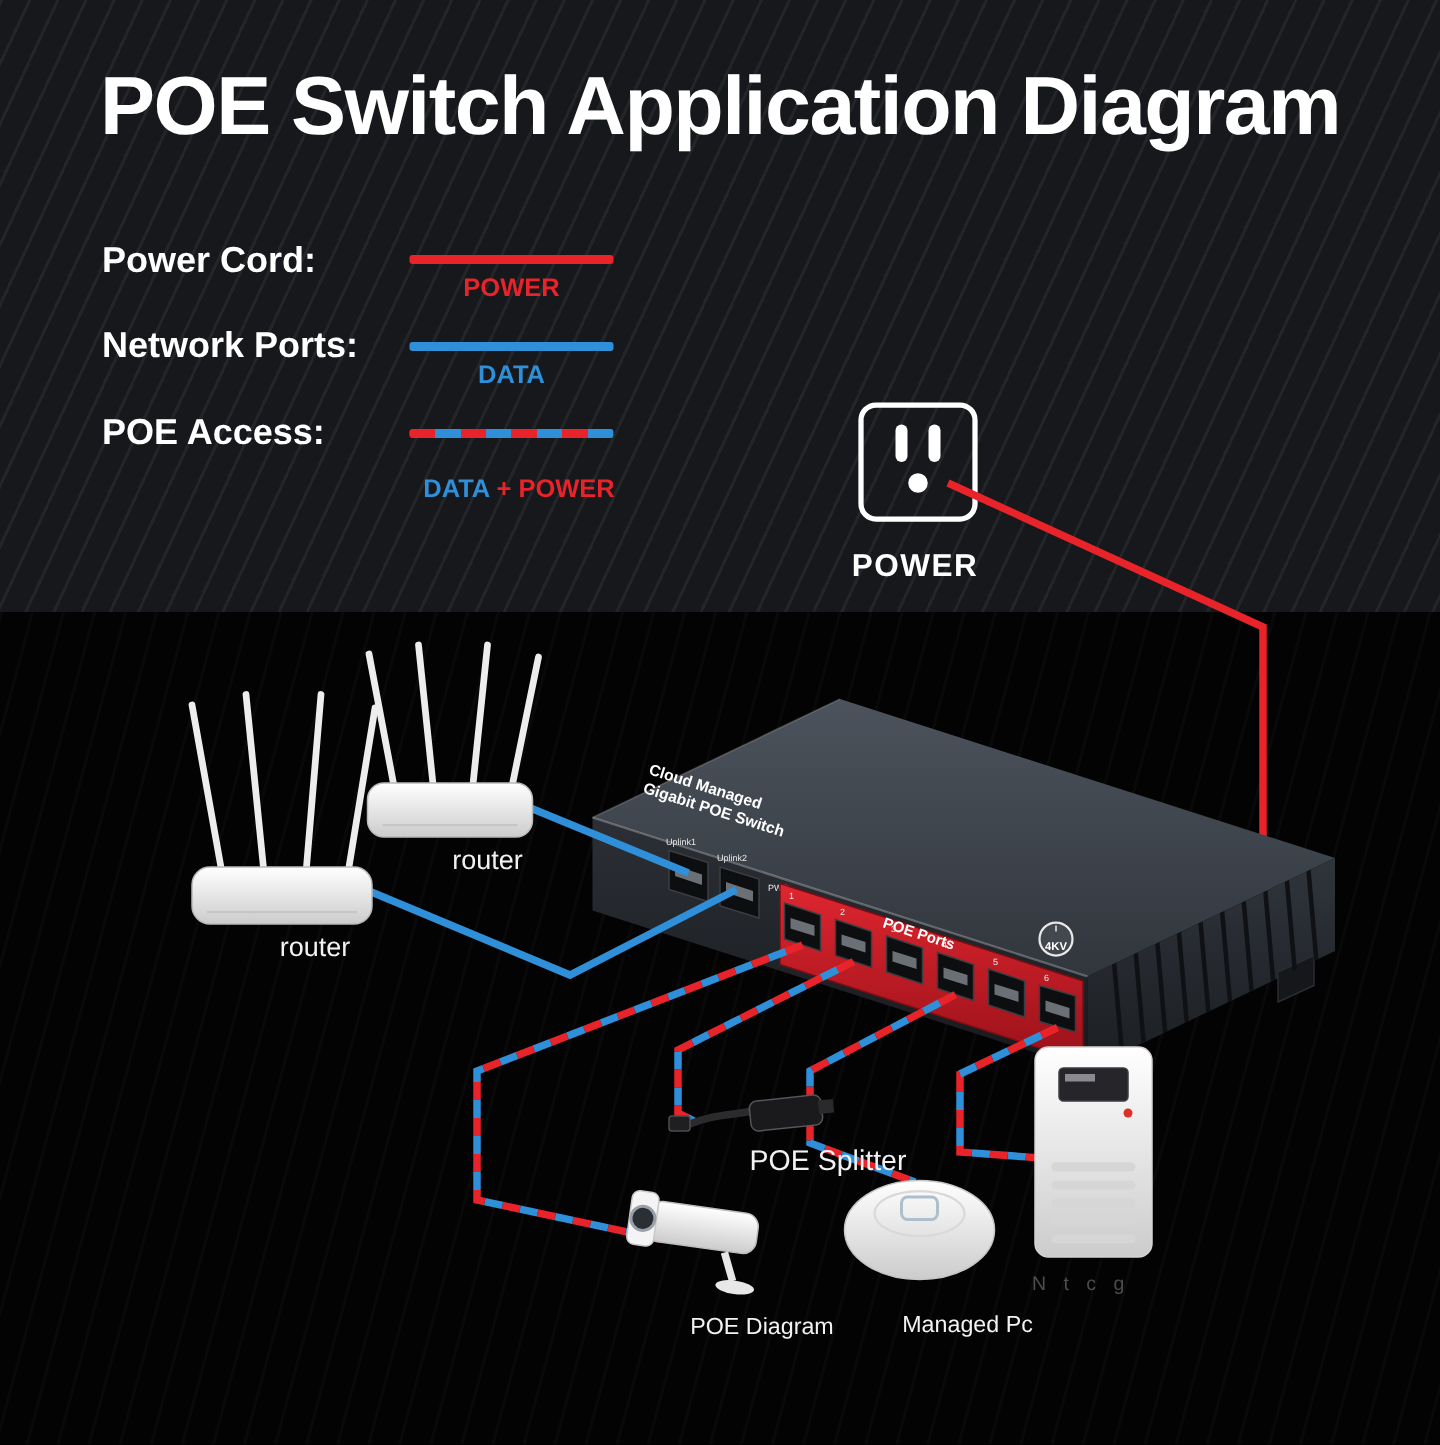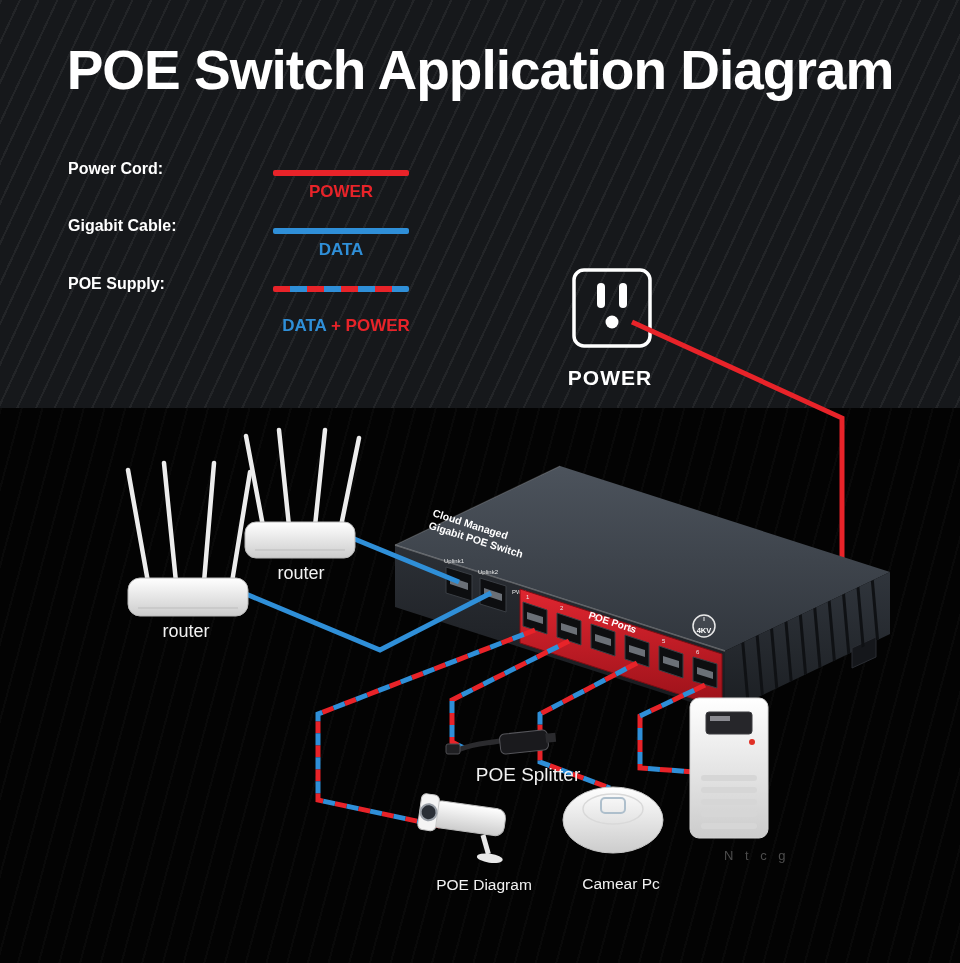--- a/index.html
+++ b/index.html
@@ -12,21 +12,21 @@
     background-image:repeating-linear-gradient(115deg, rgba(255,255,255,0.055) 0 2px, transparent 2px 17px);
   }
   .bg-bottom { position:absolute; left:0; top:408px; width:100%; height:555px;
     background-color:#030303;
     background-image:repeating-linear-gradient(105deg, rgba(255,255,255,0.022) 0 2px, transparent 2px 20px);
   }
 
   .title { position:absolute; top:38px; left:0; width:100%; text-align:center;
     color:#ffffff; font-size:55px; font-weight:bold; letter-spacing:-1px; }
 
-  .legend-label { position:absolute; color:#ffffff; font-size:16px; font-weight:bold; white-space:nowrap; }
+  .legend-label { position:absolute; color:#ffffff; font-size:24px; font-weight:bold; white-space:nowrap; }
   #lg-label-1 { left:68px; top:160px; }
   #lg-label-2 { left:68px; top:217px; }
   #lg-label-3 { left:68px; top:275px; }
 
   .lline { position:absolute; width:136px; height:6px; border-radius:2px; }
   #lg-line-1 { left:273px; top:170px; background:#e82329; }
   #lg-line-2 { left:273px; top:228px; background:#2f8fd8; }
   #lg-line-3 { left:273px; top:286px;
     background:repeating-linear-gradient(90deg, #e82329 0 17px, #2f8fd8 17px 34px); }
 
@@ -36,29 +36,29 @@
   #lg-cap-3 { left:266px; top:316px; width:160px; }
   .cap-blue { color:#2f8fd8; }
   .cap-red  { color:#e82329; }
 
   .outlet { position:absolute; left:570px; top:266px; }
   .outlet-label { position:absolute; left:562px; top:366px; width:96px; text-align:center;
     color:#ffffff; font-size:21px; font-weight:bold; letter-spacing:1px; }
 
   .diagram { position:absolute; left:0; top:0; }
 
-  .dlabel { position:absolute; transform:translateX(-50%); color:#f2f2f2; white-space:nowrap; }
+  .dlabel { position:absolute; transform:translateX(-50%); color:#f2f2f2; white-space:nowrap;margin-left:24px; }
   #lbl-router-upper { left:301px; top:563px; font-size:18px; }
   #lbl-router-lower { left:186px; top:621px; font-size:18px; }
   #lbl-splitter     { left:528px; top:764px; font-size:19px; }
   #lbl-camera       { left:484px; top:876px; font-size:15.5px; }
   #lbl-ap           { left:621px; top:875px; font-size:15.5px; }
 
   .watermark { position:absolute; left:688px; top:848px; color:rgba(150,150,150,0.5);
-    font-size:13px; letter-spacing:4px;margin-left:36px; }
+    font-size:13px; letter-spacing:4px; }
 
   
   .wire-red  { fill:none; stroke:#e82329; stroke-width:5; }
   .wire-blue { fill:none; stroke:#2f8fd8; stroke-width:5; }
   .wA { fill:none; stroke:#e82329; stroke-width:5; stroke-dasharray:12 12; }
   .wB { fill:none; stroke:#2f8fd8; stroke-width:5; stroke-dasharray:12 12; stroke-dashoffset:-12; }
   .port { fill:#0d0e10; stroke:#3a3e44; stroke-width:1; }
   .port-inner { fill:#6b7077; }
   .tiny { fill:#e9e9e9; font-size:6px; font-family:"Liberation Sans", sans-serif; }
   .brand { fill:#ffffff; font-size:10.5px; font-weight:bold; font-family:"Liberation Sans", sans-serif; }
@@ -69,25 +69,25 @@
 <div class="page">
   <div class="bg-top"></div>
   <div class="bg-bottom"></div>
 
   <h1 class="title">POE Switch Application Diagram</h1>
 
   <div class="legend-label" id="lg-label-1">Power Cord:</div>
   <div class="lline" id="lg-line-1"></div>
   <div class="lcap" id="lg-cap-1">POWER</div>
 
-  <div class="legend-label" id="lg-label-2">Gigabit Cable:</div>
+  <div class="legend-label" id="lg-label-2">Network Ports:</div>
   <div class="lline" id="lg-line-2"></div>
   <div class="lcap" id="lg-cap-2">DATA</div>
 
-  <div class="legend-label" id="lg-label-3">POE Supply:</div>
+  <div class="legend-label" id="lg-label-3">POE Access:</div>
   <div class="lline" id="lg-line-3"></div>
   <div class="lcap" id="lg-cap-3"><span class="cap-blue">DATA</span><span class="cap-red"> + </span><span class="cap-red">POWER</span></div>
 
   <svg class="outlet" width="84" height="84" viewBox="0 0 84 84">
     <rect x="4" y="4" width="76" height="76" rx="10" fill="none" stroke="#ffffff" stroke-width="3.5"></rect>
     <rect x="27" y="17" width="8" height="25" rx="4" fill="#ffffff"></rect>
     <rect x="49" y="17" width="8" height="25" rx="4" fill="#ffffff"></rect>
     <circle cx="42" cy="56" r="6.5" fill="#ffffff"></circle>
   </svg>
   <div class="outlet-label">POWER</div>
@@ -263,16 +263,16 @@
           <line x1="14" y1="116" x2="64" y2="116"></line>
         <line x1="14" y1="128" x2="64" y2="128"></line>
       </g>
     </g>
   </svg>
 
   <div class="dlabel" id="lbl-router-upper">router</div>
   <div class="dlabel" id="lbl-router-lower">router</div>
   <div class="dlabel" id="lbl-splitter">POE Splitter</div>
   <div class="dlabel" id="lbl-camera">POE Diagram</div>
-  <div class="dlabel" id="lbl-ap">Camear Pc</div>
+  <div class="dlabel" id="lbl-ap">Managed Pc</div>
 
   <div class="watermark">N t c  g</div>
 </div>
 
 </body></html>

